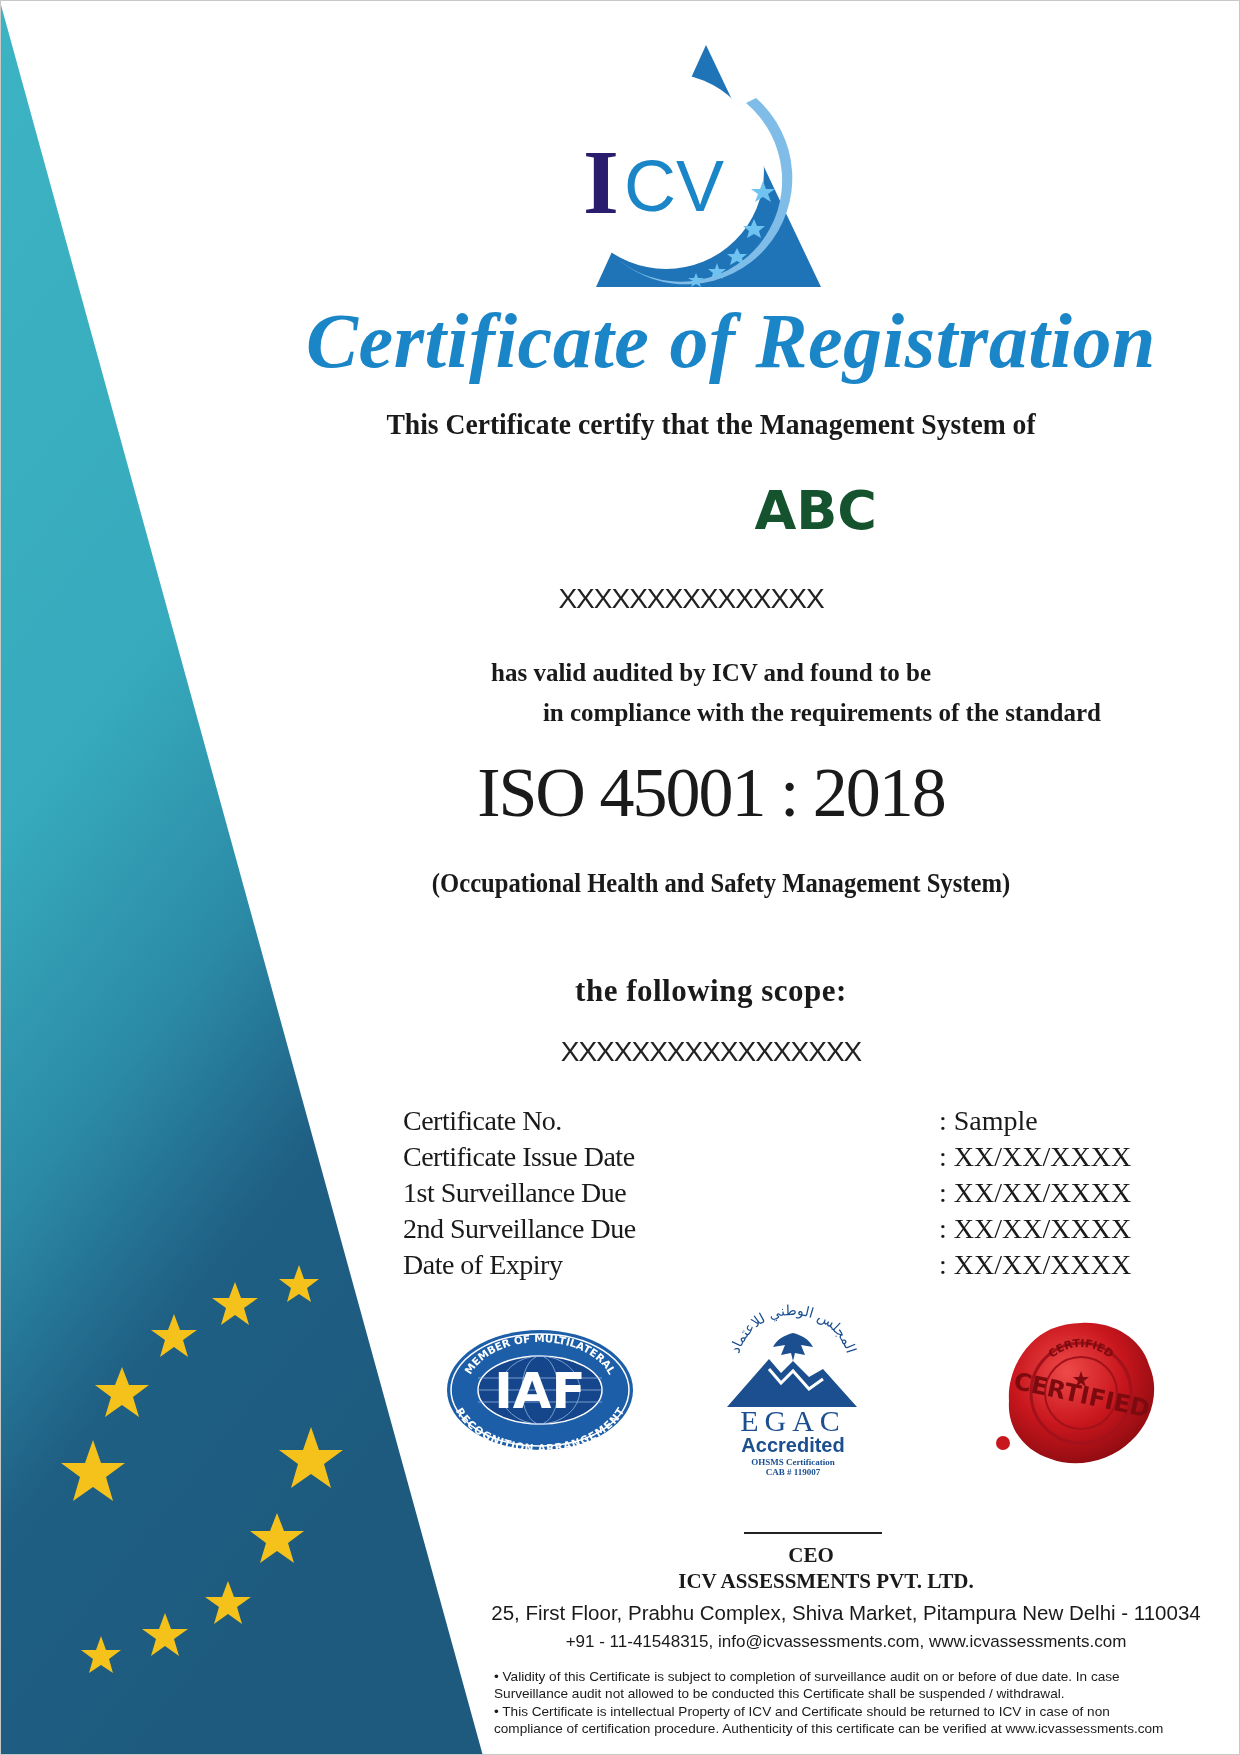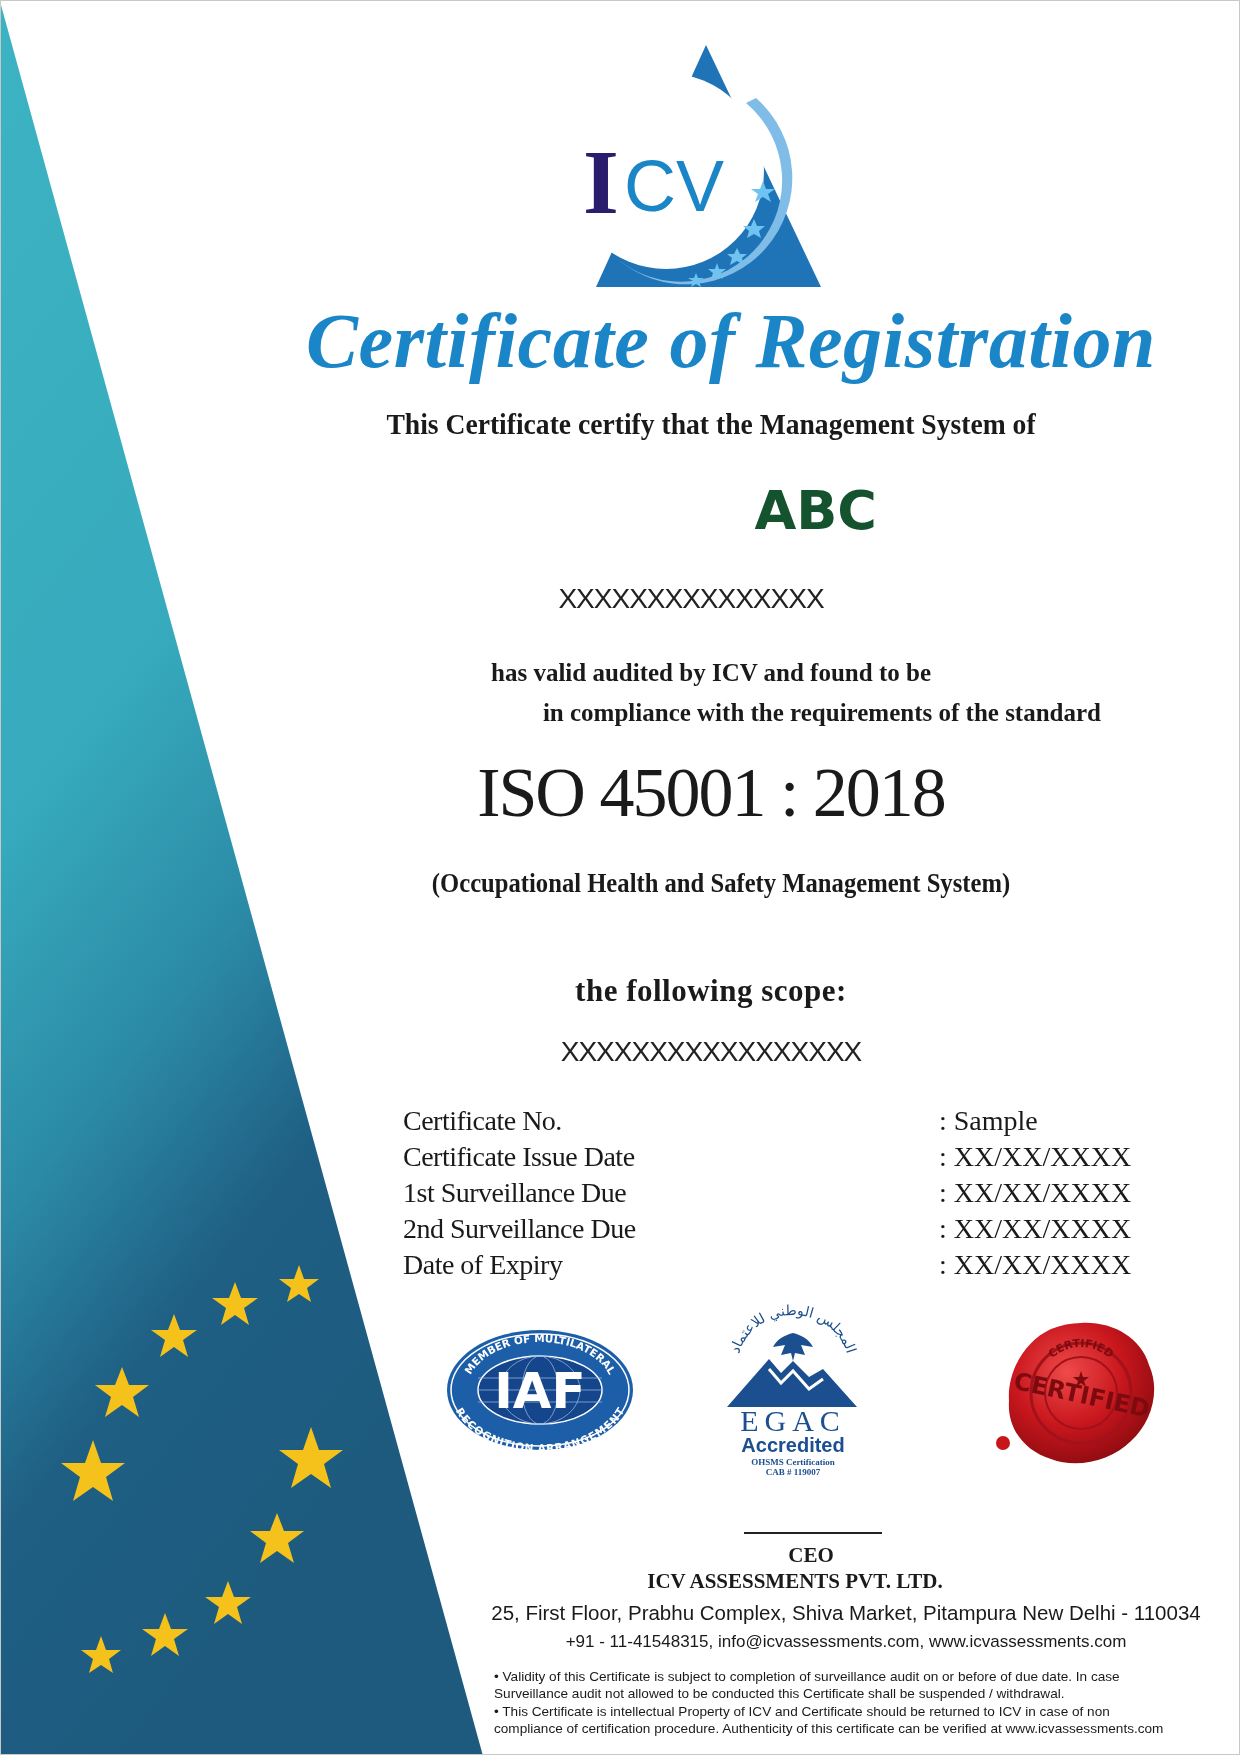--- a/index.html
+++ b/index.html
@@ -26,21 +26,21 @@
   .detail-row { display:flex; height:36px; font-family:"Liberation Serif", serif; font-size:28px; color:#1a1a1a;gap:18px; }
   .detail-label { width:518px; letter-spacing:-0.5px; }
   .detail-value { flex:1; }
 
   .iaf { left:444px; top:1327px; width:190px; height:125px; }
   .egac { left:718px; top:1296px; width:148px; height:180px; }
   .seal { left:980px; top:1310px; width:190px; height:160px; }
 
   .sig-line { left:743px; top:1531px; width:138px; height:2px; background:#222; }
   .ceo { left:640px; top:1542px; width:340px; font-weight:bold; font-size:21px; text-align:center; }
-  .company { left:524px; top:1568px; width:540px; font-weight:bold; font-size:21px; text-align:center; }
+  .company { left:555px; top:1568px; width:540px; font-weight:bold; font-size:21px; text-align:center; }
   .address { left:455px; top:1600px; width:780px; font-family:"Liberation Sans", sans-serif; font-size:20.5px; text-align:center; color:#1a1a1a; }
   .contact { left:455px; top:1631px; width:780px; font-family:"Liberation Sans", sans-serif; font-size:17px; text-align:center; color:#1a1a1a; }
   .notes { left:493px; top:1667px; width:740px; font-family:"Liberation Sans", sans-serif; font-size:13.6px; line-height:17.3px; color:#1a1a1a; }
   .notes p { margin:0; }
 </style>
 </head>
 <body>
 
 <div class="page">
 

